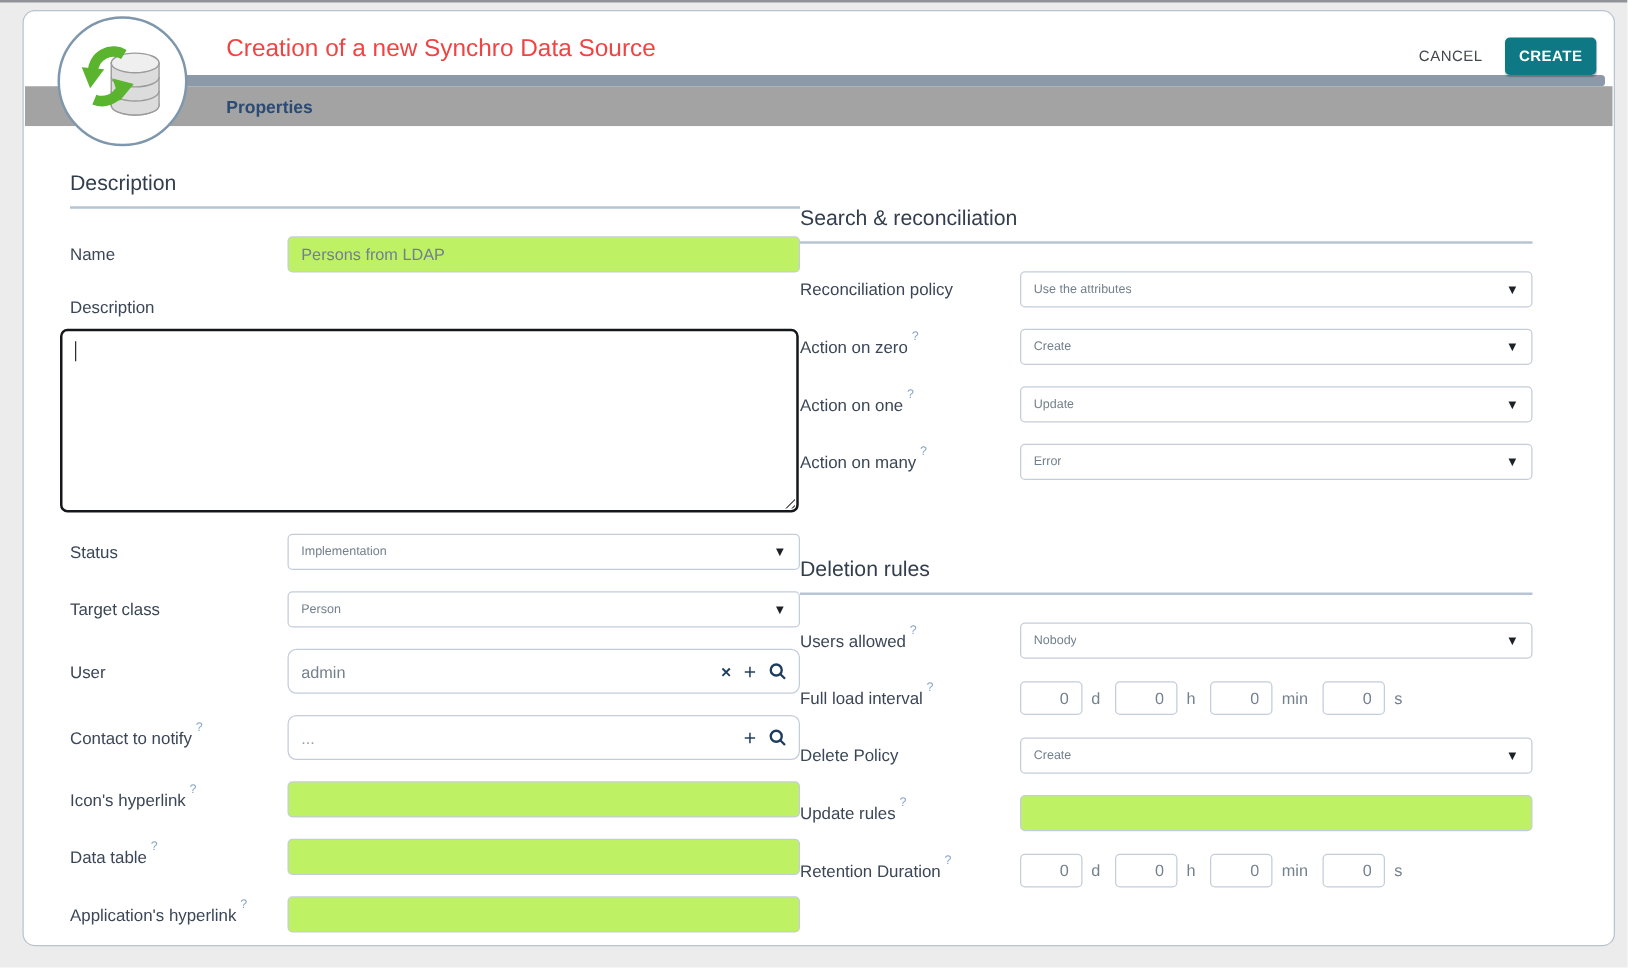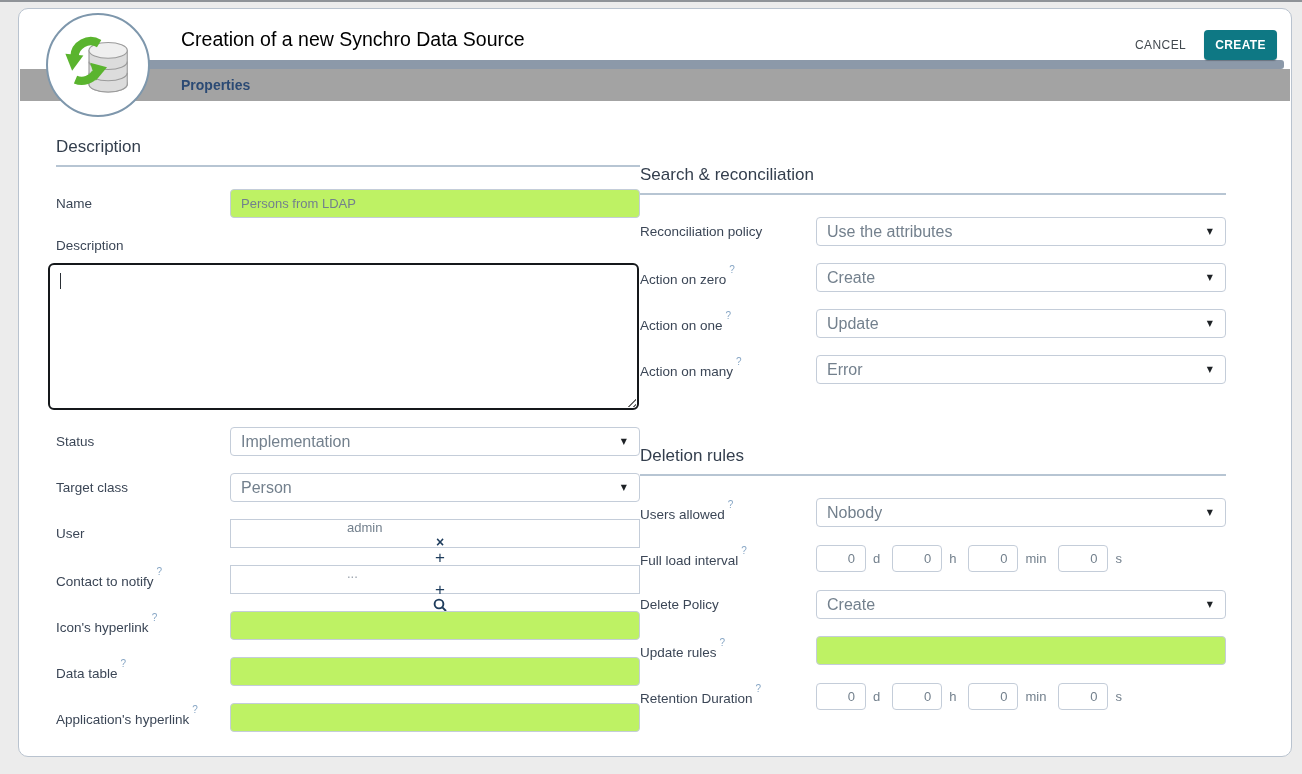--- a/index.html
+++ b/index.html
@@ -11,21 +11,21 @@
   .top-edge{position:absolute;top:0;left:0;right:0;height:2px;background:#8f9398;}
 
   .card{
     position:absolute;left:18px;top:8px;width:1274px;height:749px;
     background:#fff;border:1px solid #b9c3cf;border-radius:10px;box-sizing:border-box;
   }
 
   
   .hdr-title{
     position:absolute;left:162px;top:18px;margin:0;
-    font-size:19.5px;font-weight:400;color:#000000;line-height:24px;
+    font-size:19.5px;font-weight:400;color:#ef4444;line-height:24px;
   }
   .actions{position:absolute;right:14px;top:21px;display:flex;align-items:center;gap:16px;z-index:4;}
   .btn-cancel{
     background:none;border:none;padding:4px 2px;cursor:pointer;
     font-family:inherit;font-size:12px;font-weight:500;letter-spacing:.4px;color:#42494f;margin-left:8px;
   }
   .btn-create{
     background:var(--accent,#0e7884);border:none;border-radius:4px;cursor:pointer;
     font-family:inherit;font-size:12px;font-weight:700;letter-spacing:.4px;color:#fff;
     padding:8px 11px;box-shadow:0 1px 1px rgba(0,0,0,.25);
@@ -65,27 +65,27 @@
     width:100%;height:29px;box-sizing:border-box;background:#bef264;
     border:1px solid var(--input-border,#c4cdd9);border-radius:4px;
     padding:0 10px;font-family:inherit;font-size:13px;color:var(--value-text,#73808d);
   }
   .txt::placeholder{color:#9aa3ad;}
   .sel{
     height:29px;box-sizing:border-box;background:#fff;cursor:pointer;
     border:1px solid var(--input-border,#c4cdd9);border-radius:4px;
     display:flex;align-items:center;justify-content:space-between;padding:0 12px 0 10px;
   }
-  .sel-val{font-size:16px;color:var(--value-text,#73808d);white-space:nowrap;overflow:hidden;}
+  .sel-val{font-size:10px;color:var(--value-text,#73808d);white-space:nowrap;overflow:hidden;}
   .caret{font-family:"DejaVu Sans",sans-serif;font-size:8px;color:#1d2125;flex:none;margin-left:8px;}
 
   .lookup{
-    height:29px;box-sizing:border-box;background:#fff;
-    border:1px solid var(--input-border,#c4cdd9);border-radius:0;
-    display:flex;align-items:center;padding:0 10px;flex-direction:column;
+    height:36px;box-sizing:border-box;background:#fff;
+    border:1px solid var(--input-border,#c4cdd9);border-radius:7px;
+    display:flex;align-items:center;padding:0 10px;
   }
   .lookup input{
     flex:1;min-width:0;border:none;outline:none;background:transparent;padding:0;
     font-family:inherit;font-size:13px;color:var(--value-text,#73808d);
   }
   .lookup input::placeholder{color:#9aa3ad;}
   .ic{color:#1e3c5c;margin-left:10px;display:flex;align-items:center;cursor:pointer;line-height:1;}
   .ic-x{font-size:14px;font-weight:700;}
   .ic-plus{font-size:17px;font-weight:500;}
 

